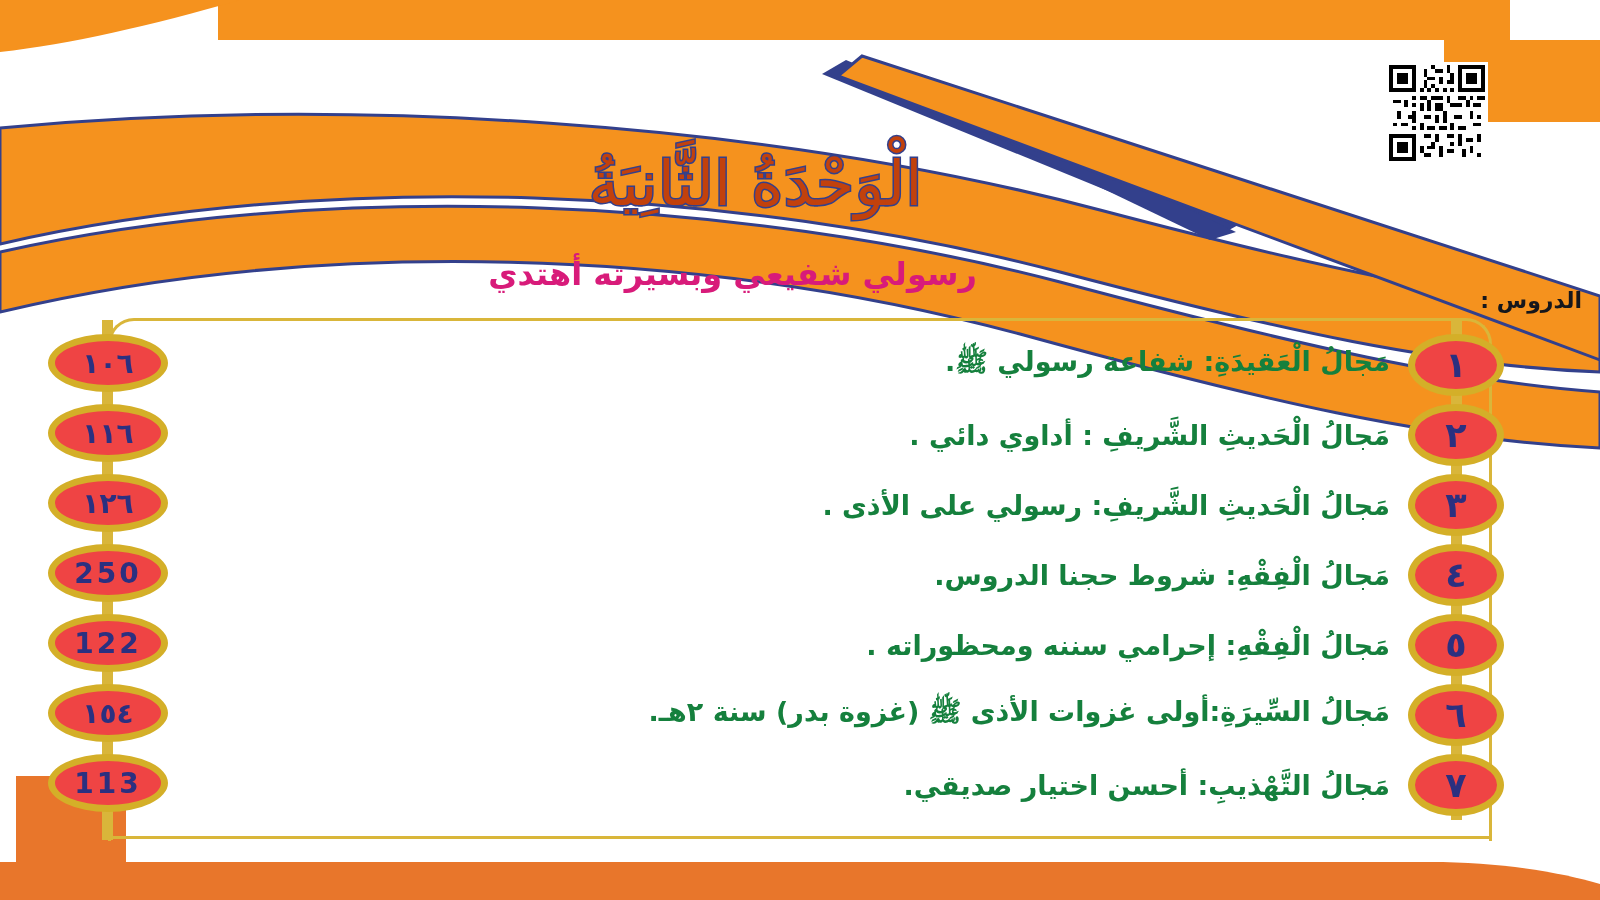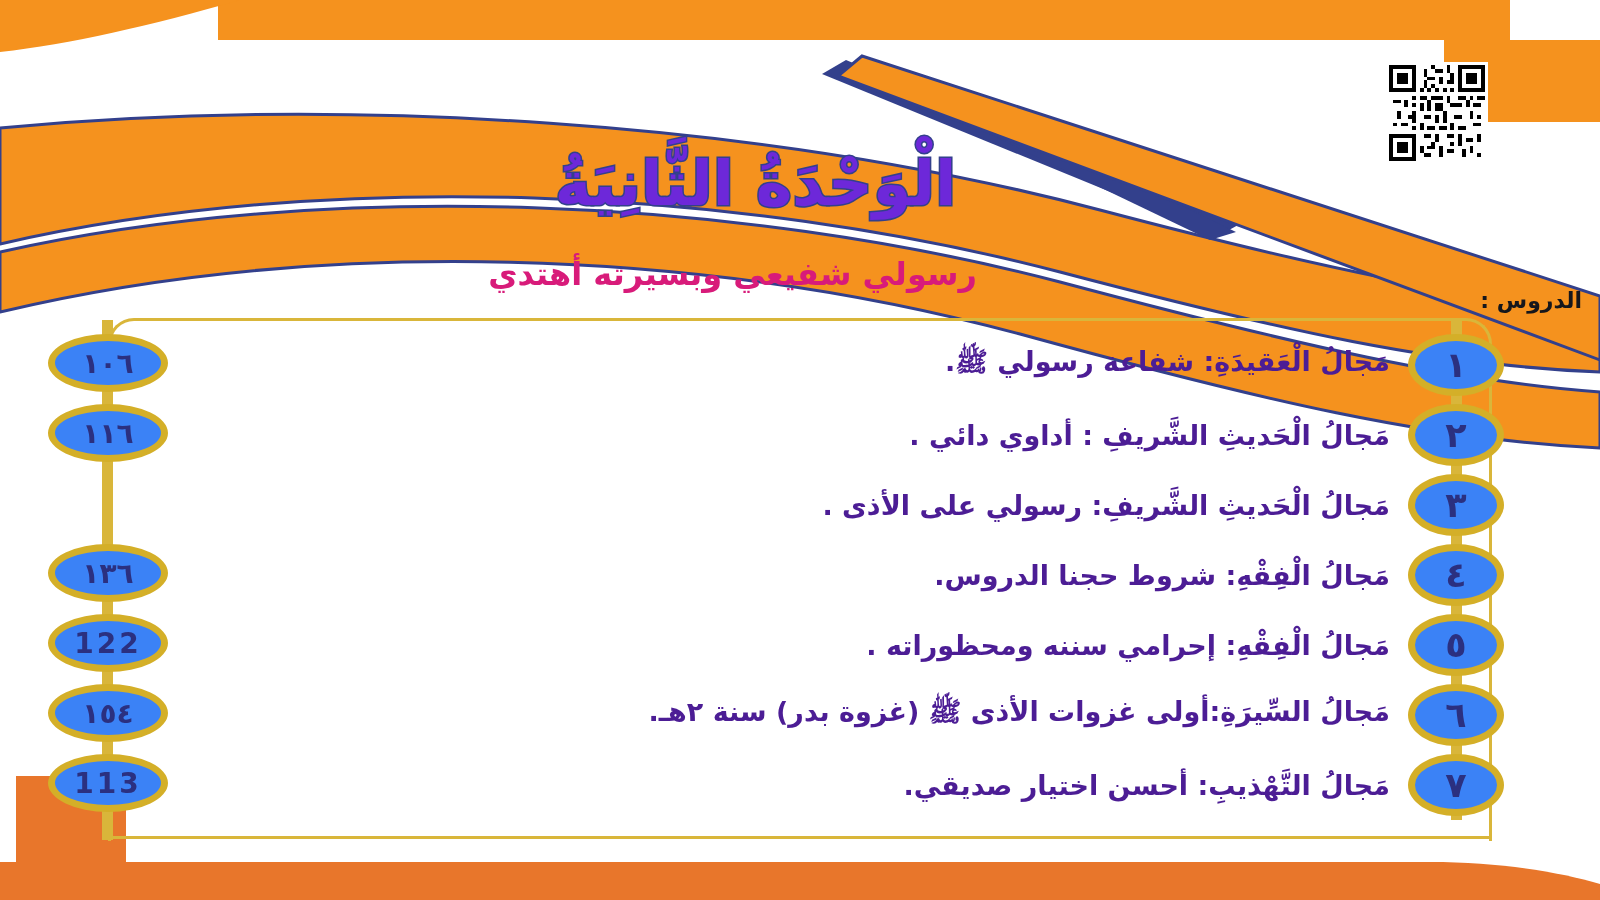--- a/index.html
+++ b/index.html
@@ -38,24 +38,24 @@
   .qr-box svg { display: block; width: 100%; height: 100%; }
 
   
   .unit-title {
     position: absolute;
     top: 150px;
     left: 0;
     width: 1511px;
     text-align: center;
     font-family: "DejaVu Sans", "Liberation Sans", sans-serif;
-    font-weight: bold;
+    font-weight: normal;
     font-size: 62px;
     line-height: 1.1;
-    color: #6d28d9;
+    color: #c2410c;
     letter-spacing: 2px;
     -webkit-text-stroke: 3px #33408C;
     paint-order: stroke fill;
     z-index: 6;
   }
   .unit-subtitle {
     position: absolute;
     top: 255px;
     left: 0;
     width: 1465px;
@@ -123,21 +123,21 @@
   }
   .row {
     position: relative;
     height: 70px;
     display: flex;
     align-items: center;
   }
 
   .pill {
     position: absolute;
-    background: #3b82f6;
+    background: #ef4444;
     border: 7px solid #D4AF28;
     border-radius: 50%;
     display: flex;
     align-items: center;
     justify-content: center;
     color: #2B3080;
     font-family: "DejaVu Sans", "Liberation Sans", sans-serif;
     font-weight: bold;
     box-sizing: border-box;
     z-index: 4;
@@ -163,21 +163,21 @@
     right: 210px;
     left: 190px;
     top: 0;
     height: 70px;
     display: flex;
     align-items: center;
     justify-content: flex-start;
     font-family: "DejaVu Sans", "Liberation Sans", sans-serif;
     font-size: 27px;
     font-weight: bold;
-    color: #4c1d95;
+    color: #15803d;
     white-space: nowrap;
     direction: rtl;
     z-index: 3;
   }
 </style>
 </head>
 <body>
 
 <div id="page">
 
@@ -326,26 +326,27 @@
 
     <div class="row">
       <div class="pill pill-num">٢</div>
       <div class="lesson-text">مَجالُ الْحَديثِ الشَّريفِ : أداوي دائي .</div>
       <div class="pill pill-page">١١٦</div>
     </div>
 
     <div class="row">
       <div class="pill pill-num">٣</div>
       <div class="lesson-text">مَجالُ الْحَديثِ الشَّريفِ: رسولي على الأذى .</div>
+      <div class="pill pill-page">١٢٦</div>
     </div>
 
     <div class="row">
       <div class="pill pill-num">٤</div>
       <div class="lesson-text">مَجالُ الْفِقْهِ: شروط حجنا الدروس.</div>
-      <div class="pill pill-page">١٣٦</div>
+      <div class="pill pill-page">250</div>
     </div>
 
     <div class="row">
       <div class="pill pill-num">٥</div>
       <div class="lesson-text">مَجالُ الْفِقْهِ: إحرامي سننه ومحظوراته .</div>
       <div class="pill pill-page">122</div>
     </div>
 
     <div class="row">
       <div class="pill pill-num">٦</div>

